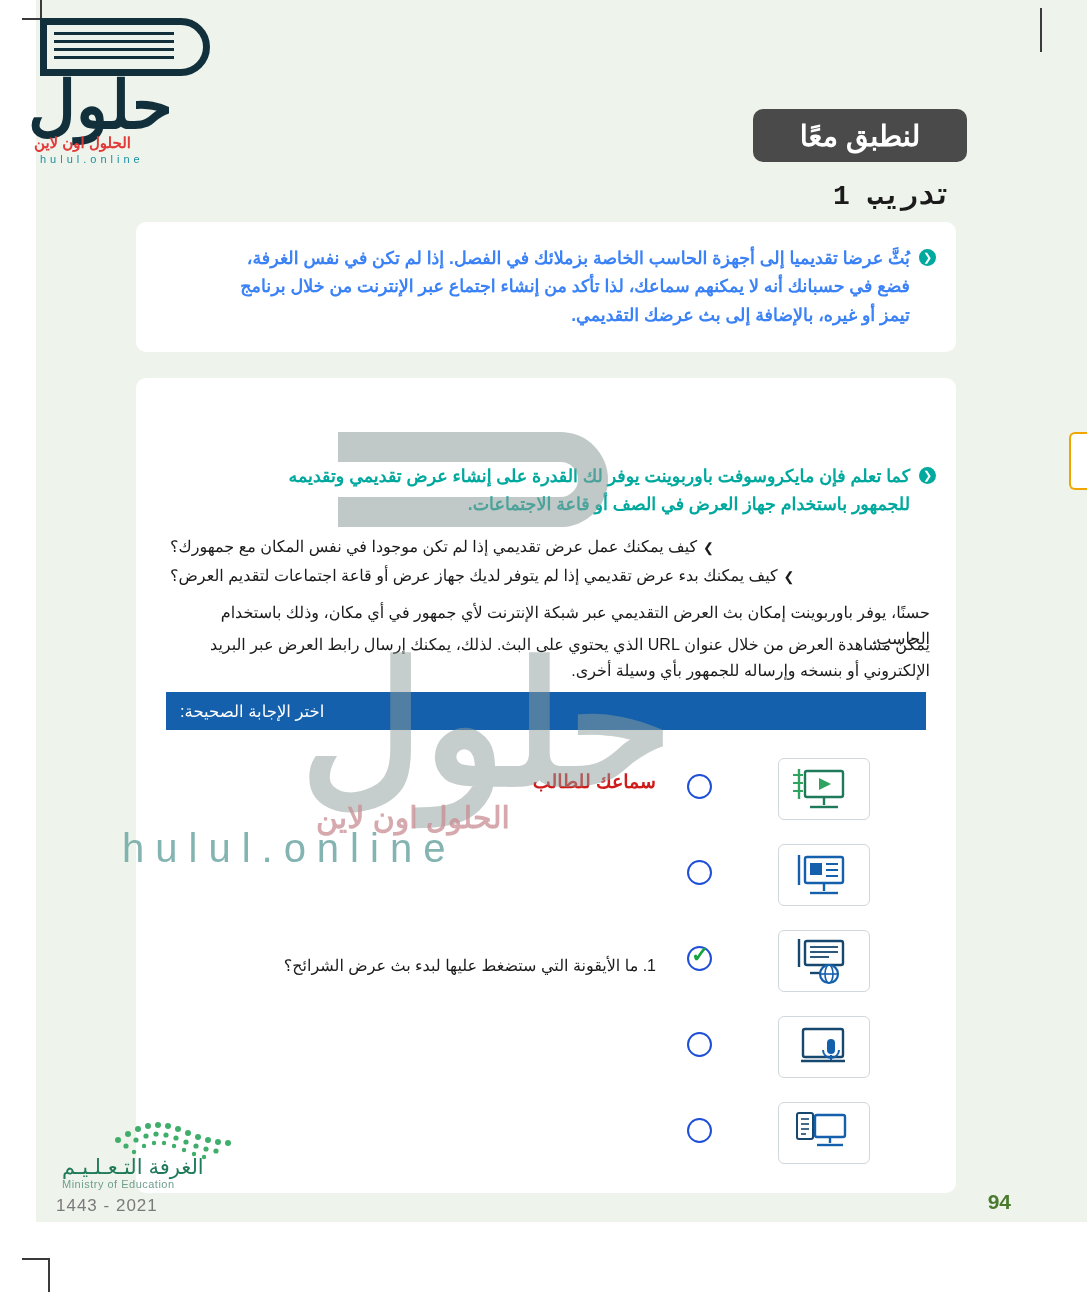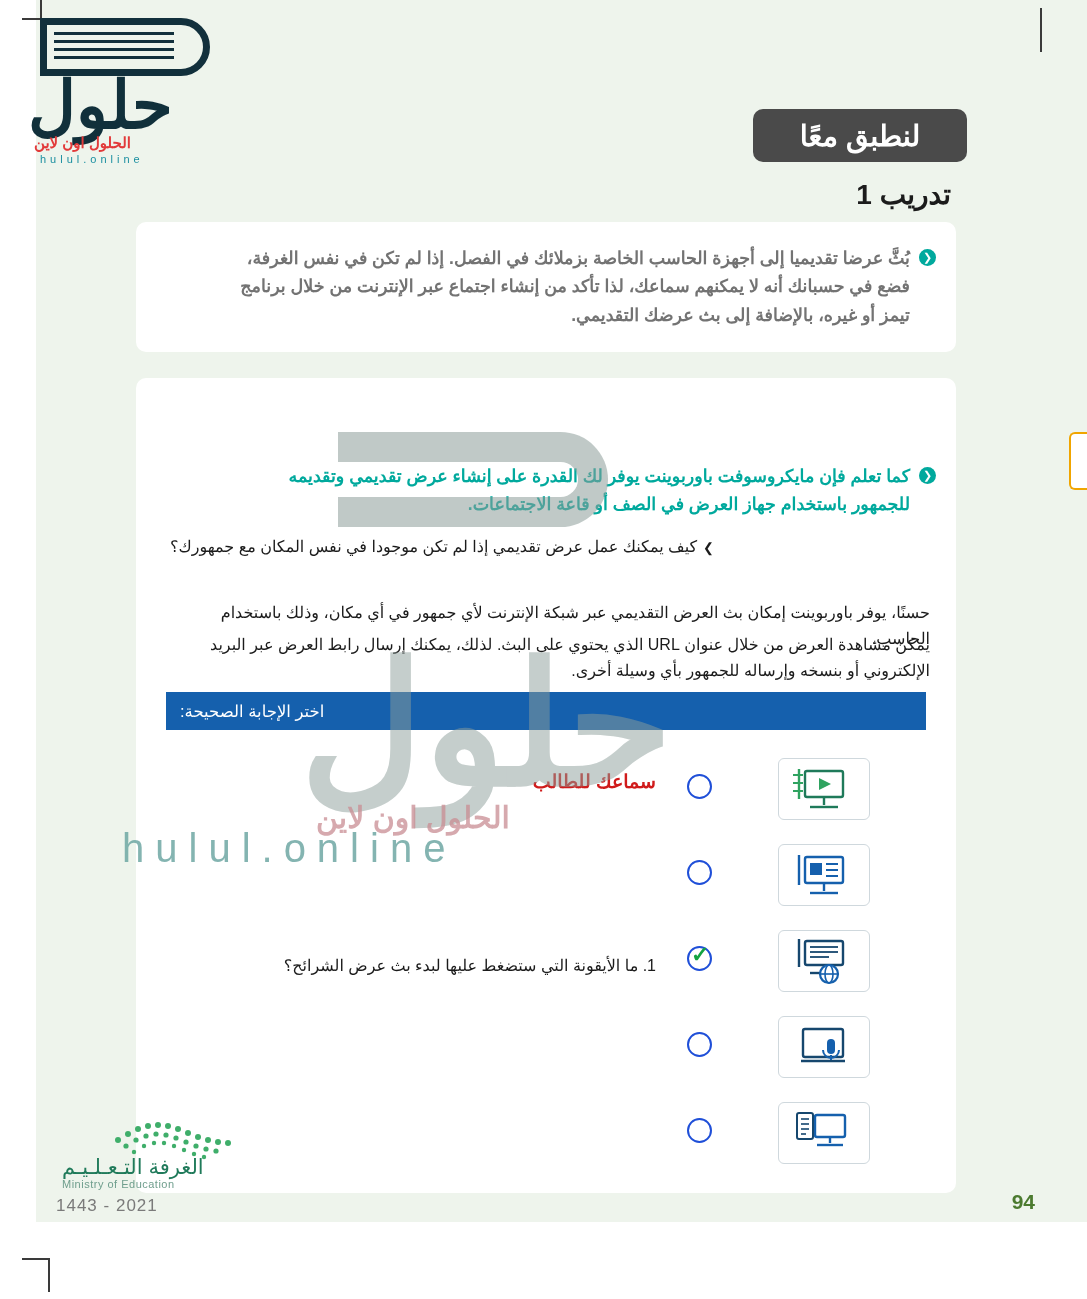--- a/index.html
+++ b/index.html
@@ -128,20 +128,21 @@
     border-radius: 10px;
   }
 
   
   .section-title {
     position: absolute;
     right: 136px;
     font-size: 28px;
     font-weight: bold;
     color: #1b1b1b;
+    font-family: Liberation Mono, monospace;
   }
   #t1 { top: 178px; }
   #t2 { top: 400px; }
 
   
   .card {
     position: absolute;
     background: #ffffff;
     border-radius: 10px;
   }
@@ -178,21 +179,21 @@
     line-height: 17px;
     text-align: center;
   }
   .bullet-text {
     display: block;
     padding-right: 26px;
     font-size: 17.5px;
     font-weight: bold;
     line-height: 1.62;
   }
-  .blue { color: #737373; }
+  .blue { color: #3b82f6; }
   .teal { color: #00a99d; }
 
   .q-line {
     font-size: 16px;
     color: #1b1b1b;
     direction: rtl;
     text-align: left;
     line-height: 1.5;
   }
   .chev {
@@ -358,21 +359,21 @@
   .year {
     position: absolute;
     left: 56px;
     top: 1196px;
     font-size: 17px;
     color: #7a7a7a;
     letter-spacing: 1px;
   }
   .page-no {
     position: absolute;
-    right: 52px;
+    right: 76px;
     top: 1190px;
     font-size: 21px;
     font-weight: bold;
     color: #4b7a2f;
   }
 
   .right-tab {
     position: absolute;
     right: 0px;
     top: 432px;
@@ -432,20 +433,23 @@
 
   <div class="bullet-block" style="top:84px;">
     <span class="bullet-icon">❮</span>
     <span class="bullet-text teal">كما تعلم فإن مايكروسوفت باوربوينت يوفر لك القدرة على إنشاء عرض تقديمي وتقديمه للجمهور باستخدام جهاز العرض في الصف أو قاعة الاجتماعات.</span>
   </div>
 
   <div class="q-line" style="position:absolute; right:26px; top:157px; width:760px;">
     <span class="chev">❯</span><span>كيف يمكنك عمل عرض تقديمي إذا لم تكن موجودا في نفس المكان مع جمهورك؟</span>
   </div>
 
+  <div class="q-line" style="position:absolute; right:26px; top:186px; width:760px;">
+    <span class="chev">❯</span><span>كيف يمكنك بدء عرض تقديمي إذا لم يتوفر لديك جهاز عرض أو قاعة اجتماعات لتقديم العرض؟</span>
+  </div>
 
   <div class="para" style="position:absolute; right:26px; top:222px; width:760px;">حسنًا، يوفر باوربوينت إمكان بث العرض التقديمي عبر شبكة الإنترنت لأي جمهور في أي مكان، وذلك باستخدام الحاسب.</div>
 
   <div class="para" style="position:absolute; right:26px; top:254px; width:760px;">يمكن مشاهدة العرض من خلال عنوان URL الذي يحتوي على البث. لذلك، يمكنك إرسال رابط العرض عبر البريد الإلكتروني أو بنسخه وإرساله للجمهور بأي وسيلة أخرى.</div>
 
 </div>
 
 <div class="blue-bar">اختر الإجابة الصحيحة:</div>
 
 <div class="ans-row" style="top:752px;">

